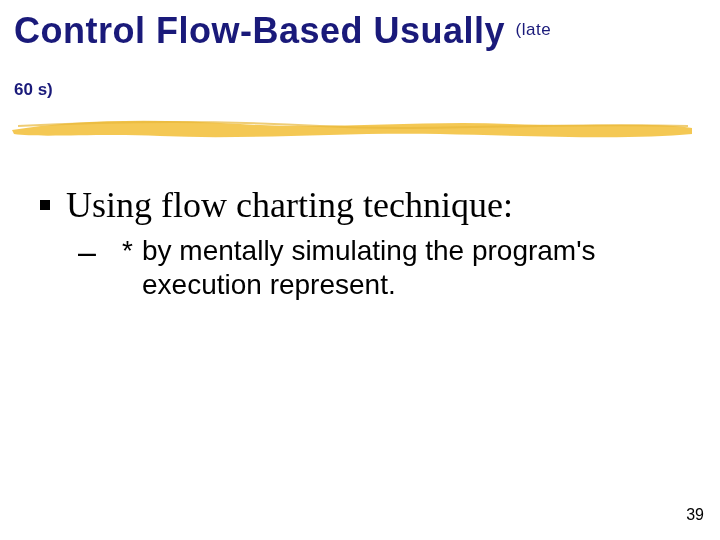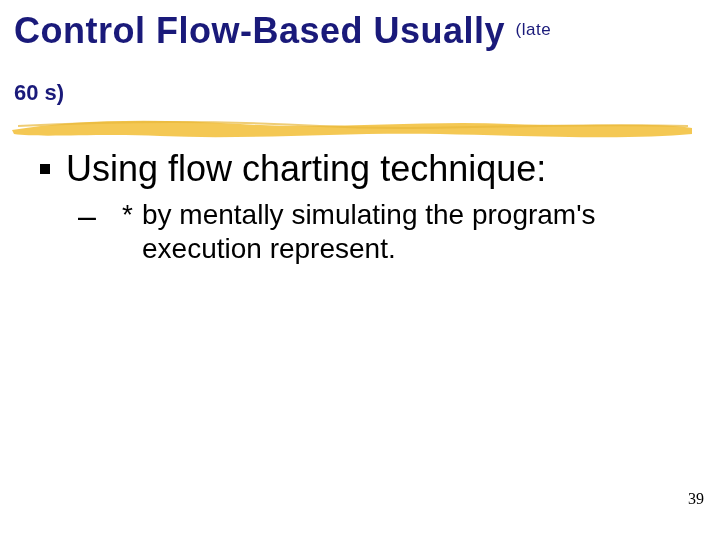--- a/index.html
+++ b/index.html
@@ -37,44 +37,45 @@
     position: relative;
     top: -4px;
   }
   .title-line2 {
     position: absolute;
     left: 14px;
     top: 80px;
     color: #1a1a7a;
     font-family: "Arial Black", Arial, sans-serif;
     font-weight: 900;
-    font-size: 22px;
+    font-size: 17px;
   }
   .underline {
     position: absolute;
     left: 10px;
     top: 114px;
     width: 685px;
     height: 28px;
   }
   .underline svg { width: 100%; height: 100%; display: block; }
   .body {
     position: absolute;
     left: 40px;
     top: 148px;
     width: 650px;
     color: #000;
   }
   .lvl1 {
     position: relative;
     font-size: 36px;
     line-height: 1.18;
-    font-family: Liberation Sans, sans-serif;
+    font-family: Liberation Serif, serif;
     margin-bottom: 8px;
     padding-left: 26px;
+    margin-top: 36px;
   }
   .lvl1 .bullet {
     position: absolute;
     left: 0;
     top: 16px;
     width: 10px;
     height: 10px;
     background: #000;
   }
   .lvl2 {
@@ -103,24 +104,24 @@
   }
   .lvl3 .star {
     position: absolute;
     left: 0;
     top: 0;
     font-size: 28px;
   }
   .pagenum {
     position: absolute;
     right: 16px;
-    bottom: 32px;
+    bottom: 16px;
     font-size: 16px;
     color: #000;
-    font-family: Liberation Serif, serif;
+    font-family: Liberation Sans, sans-serif;
   }
 </style>
 </head>
 <body>
 
 <div class="slide">
 
   <div class="title">
     <span>Control Flow-Based Usually</span>
     <span class="sub">(late</span>

